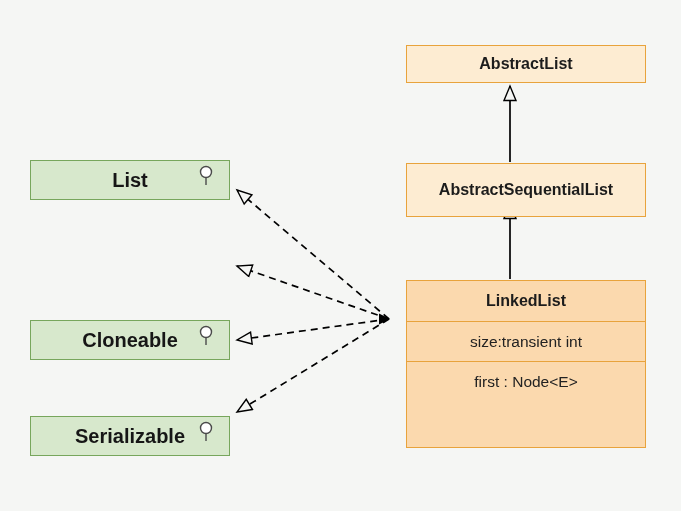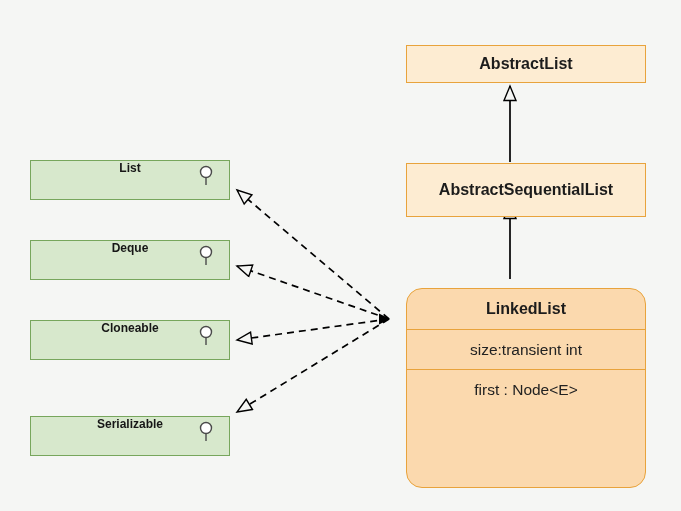--- a/index.html
+++ b/index.html
@@ -38,27 +38,26 @@
     align-items:center;
     justify-content:center;
     font-size:16px;
     font-weight:600;
     color:#1c1c1c;
     margin-left:16px;
   }
   .box-abstract-list{left:390px;top:45px;width:240px;height:38px;}
   .box-abstract-sequential-list{left:390px;top:163px;width:240px;height:54px;}
   .box-linked-list{
-    left:390px;top:288px;width:240px;height:200px;
+    left:390px;top:280px;width:240px;height:168px;
     background:var(--class-fill-strong);
     flex-direction:column;
     align-items:stretch;
     justify-content:flex-start;
     padding:0;
-    border-radius:16px;
   }
   .ll-row{
     box-sizing:border-box;
     height:40px;
     display:flex;
     align-items:center;
     justify-content:center;
   }
   .ll-header{font-weight:700;font-size:16px;}
   .ll-field{
@@ -71,23 +70,23 @@
   .iface-box{
     position:absolute;
     box-sizing:border-box;
     z-index:1;
     left:30px;
     width:200px;
     height:40px;
     border:1.5px solid var(--iface-border);
     background:var(--iface-fill);
     display:flex;
-    align-items:flex-start;
+    align-items:center;
     justify-content:center;
-    font-size:12px;
+    font-size:20px;
     font-weight:700;
     color:#161616;
   }
   .iface-list{top:160px;}
   .iface-deque{top:240px;}
   .iface-cloneable{top:320px;}
   .iface-serializable{top:400px;margin-top:16px;}
   .lollipop{
     position:absolute;
     right:14px;
@@ -138,27 +137,20 @@
   </div>
 
   <div class="iface-box iface-list">
     <span>List</span>
     <svg class="lollipop" viewBox="0 0 18 24">
       <circle cx="9" cy="7" r="5.5" fill="#ffffff" stroke="#4a4a4a" stroke-width="1.4"></circle>
       <line x1="9" y1="12.5" x2="9" y2="20" stroke="#4a4a4a" stroke-width="1.4"></line>
     </svg>
   </div>
 
-  <div class="iface-box iface-deque">
-    <span>Deque</span>
-    <svg class="lollipop" viewBox="0 0 18 24">
-      <circle cx="9" cy="7" r="5.5" fill="#ffffff" stroke="#4a4a4a" stroke-width="1.4"></circle>
-      <line x1="9" y1="12.5" x2="9" y2="20" stroke="#4a4a4a" stroke-width="1.4"></line>
-    </svg>
-  </div>
 
   <div class="iface-box iface-cloneable">
     <span>Cloneable</span>
     <svg class="lollipop" viewBox="0 0 18 24">
       <circle cx="9" cy="7" r="5.5" fill="#ffffff" stroke="#4a4a4a" stroke-width="1.4"></circle>
       <line x1="9" y1="12.5" x2="9" y2="20" stroke="#4a4a4a" stroke-width="1.4"></line>
     </svg>
   </div>
 
   <div class="iface-box iface-serializable">

